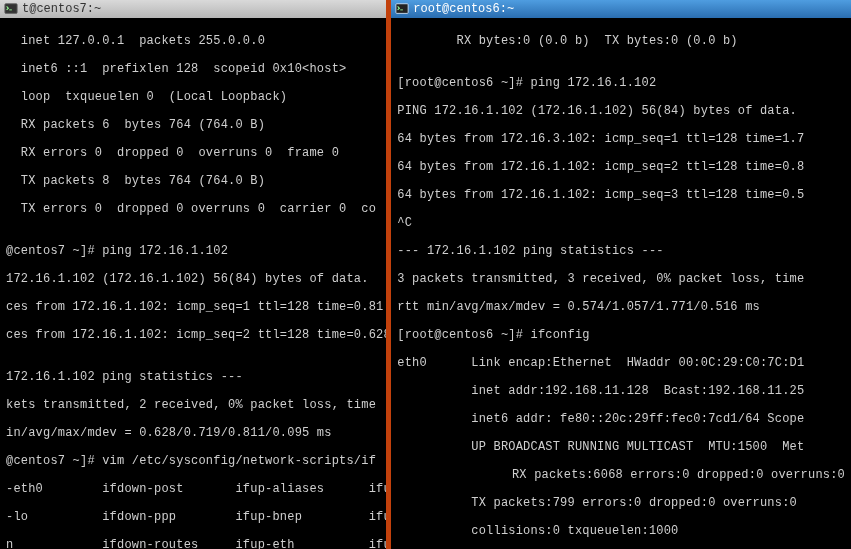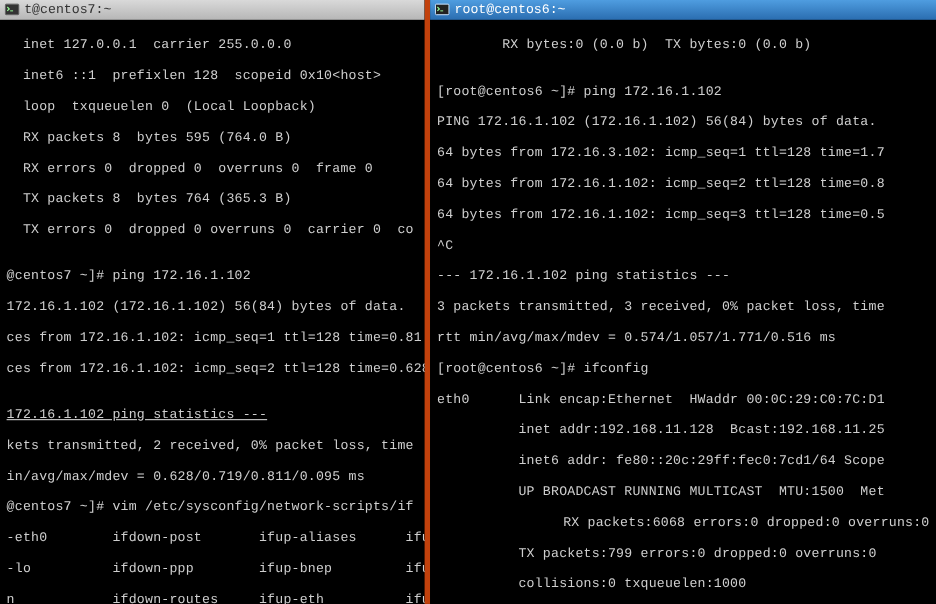--- a/index.html
+++ b/index.html
@@ -53,34 +53,34 @@
       <span class="title-icon">
         <svg viewBox="0 0 16 16">
             <rect x="1" y="2" width="14" height="11" rx="1" fill="#333" stroke="#666"></rect>
             <path d="M3 5 L5 7 L3 9" stroke="#9f9" stroke-width="1.2" fill="none"></path>
             <line x1="6" y1="9" x2="9" y2="9" stroke="#9f9"></line>
           </svg>
       </span>
       <span>t@centos7:~</span>
     </div>
     <div class="term">
-<span style="display: block;">  inet 127.0.0.1  carrier 255.0.0.0</span>
+<span style="display: block;">  inet 127.0.0.1  packets 255.0.0.0</span>
 <span style="display: block;">  inet6 ::1  prefixlen 128  scopeid 0x10&lt;host&gt;</span>
 <span style="display: block;">  loop  txqueuelen 0  (Local Loopback)</span>
-<span style="display: block;">  RX packets 8  bytes 595 (764.0 B)</span>
+<span style="display: block;">  RX packets 6  bytes 764 (764.0 B)</span>
 <span style="display: block;">  RX errors 0  dropped 0  overruns 0  frame 0</span>
-<span style="display: block;">  TX packets 8  bytes 764 (365.3 B)</span>
+<span style="display: block;">  TX packets 8  bytes 764 (764.0 B)</span>
 <span style="display: block;">  TX errors 0  dropped 0 overruns 0  carrier 0  co</span>
 <span style="display: block;"></span>
 <span style="display: block;">@centos7 ~]# ping 172.16.1.102</span>
 <span style="display: block;">172.16.1.102 (172.16.1.102) 56(84) bytes of data.</span>
 <span style="display: block;">ces from 172.16.1.102: icmp_seq=1 ttl=128 time=0.81</span>
 <span style="display: block;">ces from 172.16.1.102: icmp_seq=2 ttl=128 time=0.628</span>
 <span style="display: block;"></span>
-<span style="display: block; text-decoration: underline;">172.16.1.102 ping statistics ---</span>
+<span style="display: block;">172.16.1.102 ping statistics ---</span>
 <span style="display: block;">kets transmitted, 2 received, 0% packet loss, time </span>
 <span style="display: block;">in/avg/max/mdev = 0.628/0.719/0.811/0.095 ms</span>
 <span style="display: block;">@centos7 ~]# vim /etc/sysconfig/network-scripts/if</span>
 <span style="display: block;">-eth0        ifdown-post       ifup-aliases      ifup-p</span>
 <span style="display: block;">-lo          ifdown-ppp        ifup-bnep         ifup-p</span>
 <span style="display: block;">n            ifdown-routes     ifup-eth          ifup-s</span>
 
 
 
 

